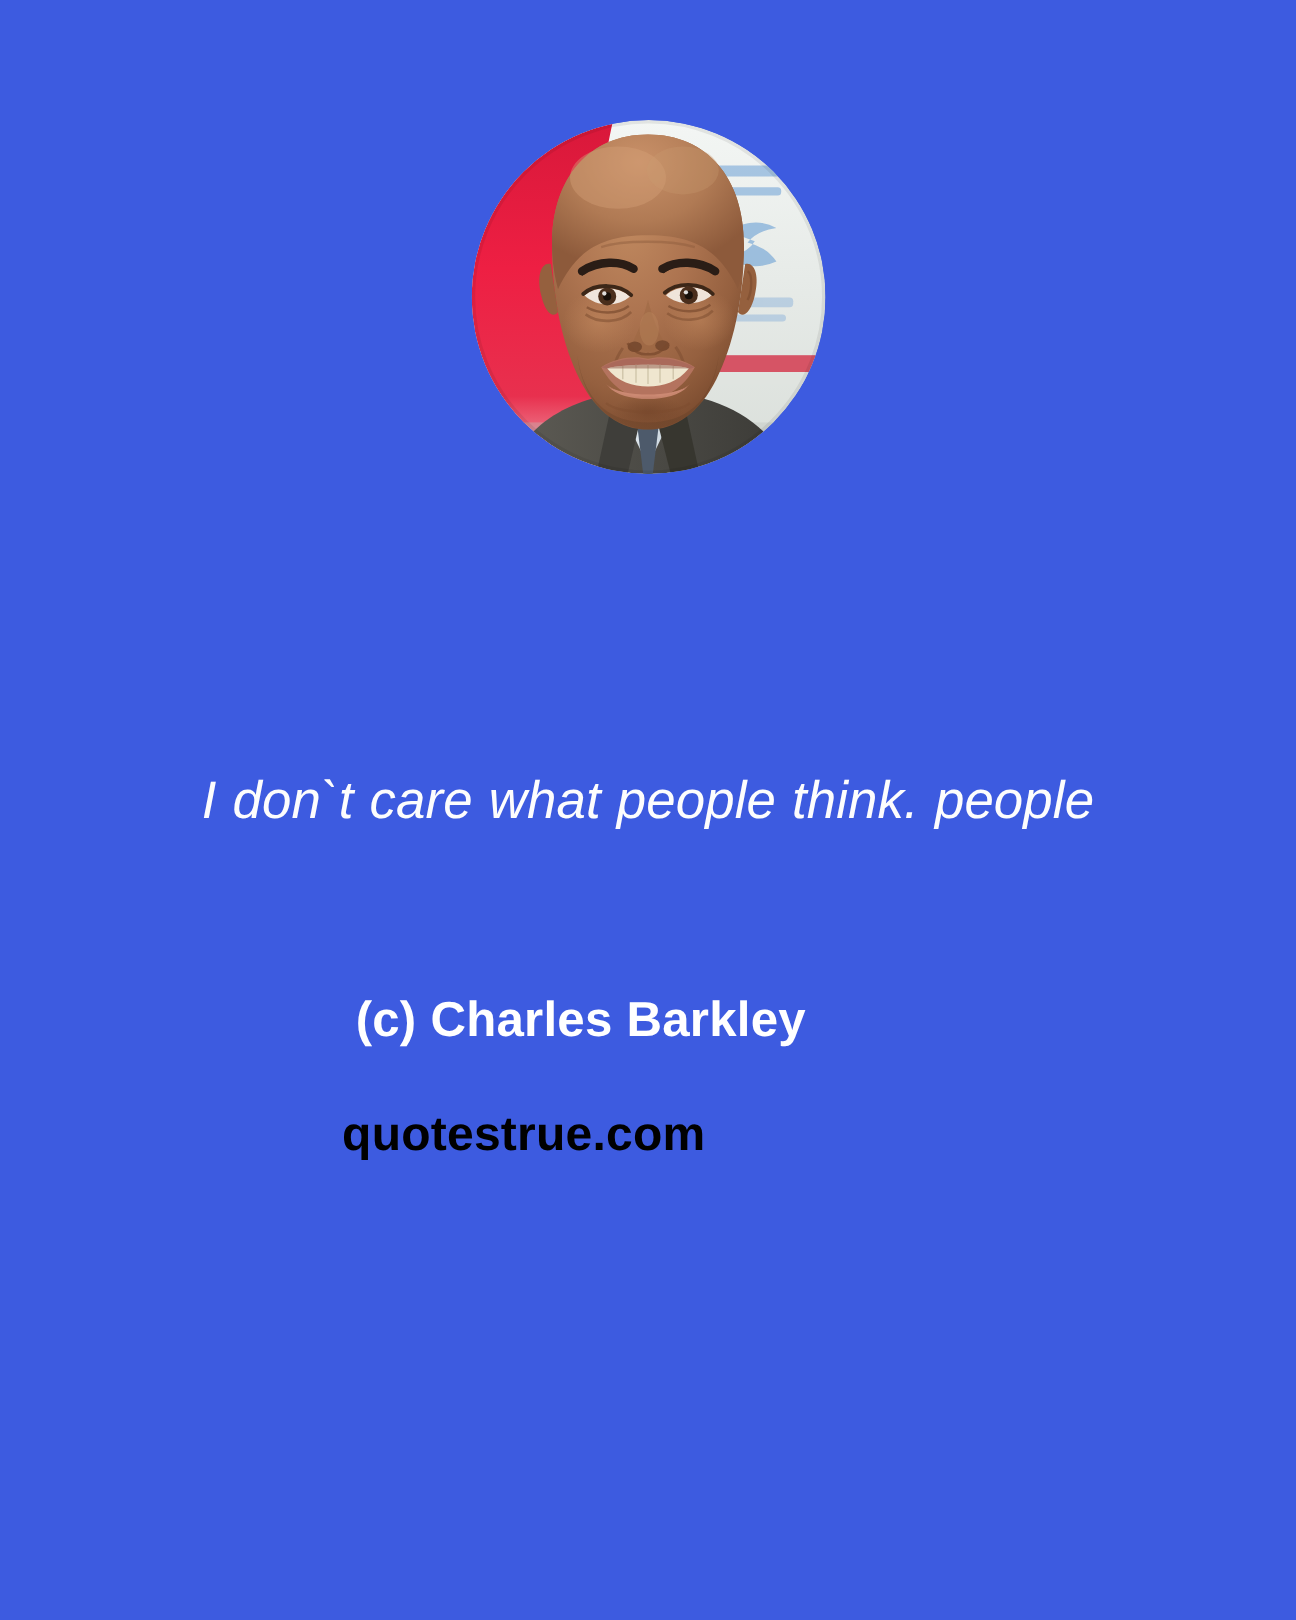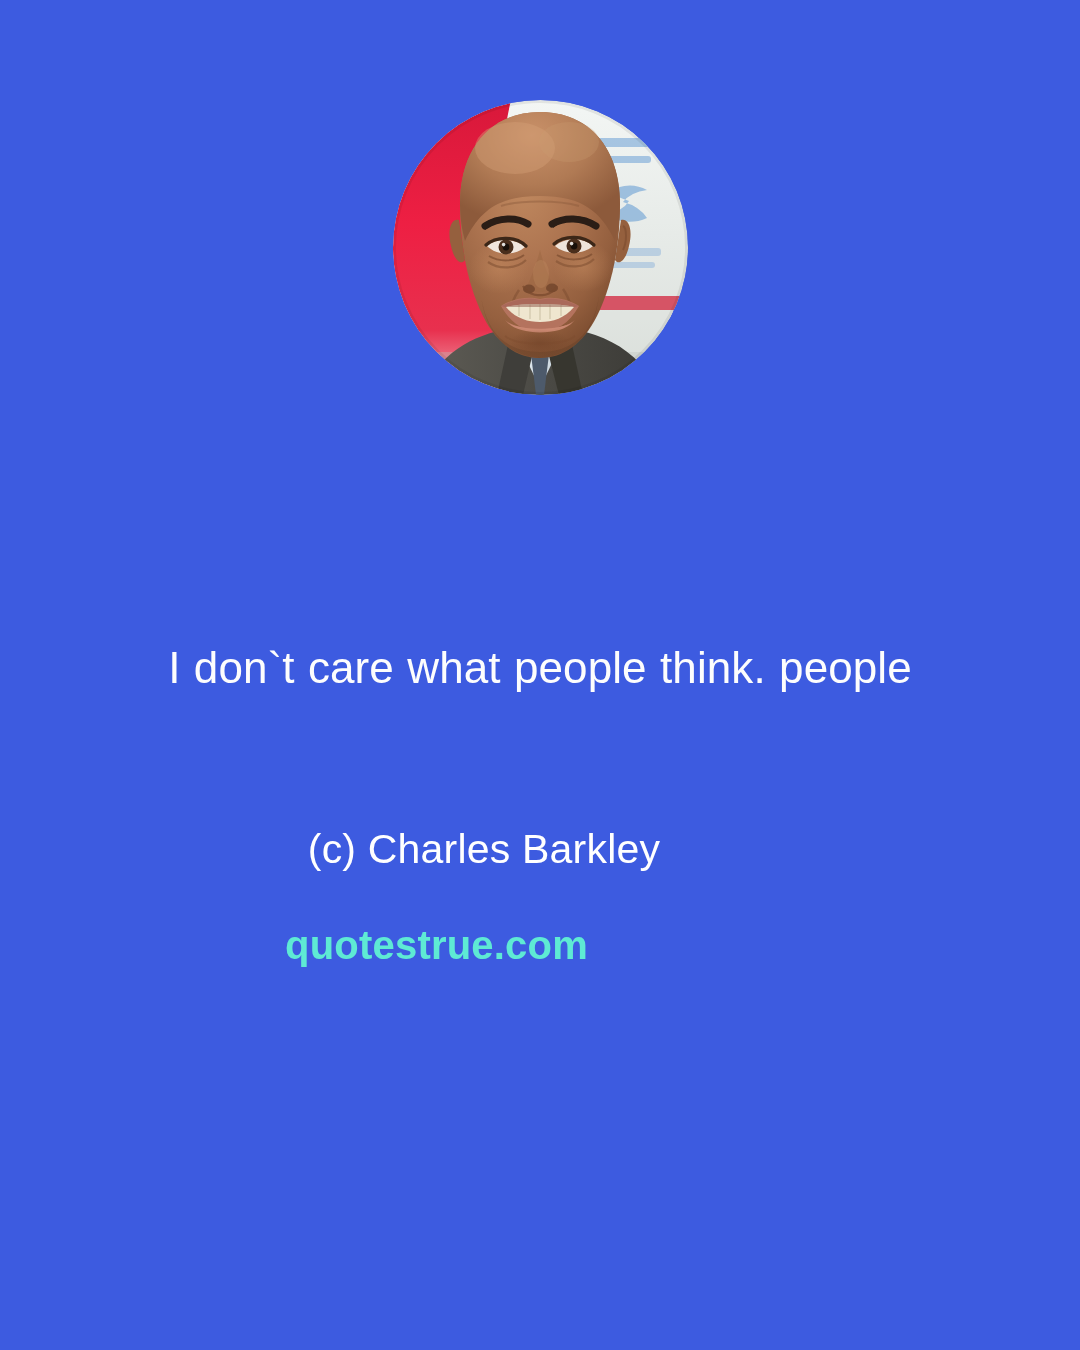--- a/index.html
+++ b/index.html
@@ -47,41 +47,42 @@
     text-align: center;
   }
   .quote-text {
     color: #fdfdfd;
     font-size: 44px;
     font-weight: 400;
     line-height: 108px;
     letter-spacing: 0.1px;
     margin: 0;
     word-spacing: 1px;
+    font-style: italic;
   }
 
   .attribution {
     position: absolute;
     left: 0;
     width: 968px;
     top: 826px;
     text-align: center;
     color: #ffffff;
     font-size: 41px;
-    font-weight: normal;
+    font-weight: bold;
     letter-spacing: 0.2px;
   }
 
   .site {
     position: absolute;
     left: 0;
     width: 873px;
     top: 923px;
     text-align: center;
-    color: #5eead4;
+    color: #000000;
     font-size: 40px;
     font-weight: bold;
     letter-spacing: 0.2px;
   }
 </style>
 </head>
 <body>
 
 <div class="card">
 

